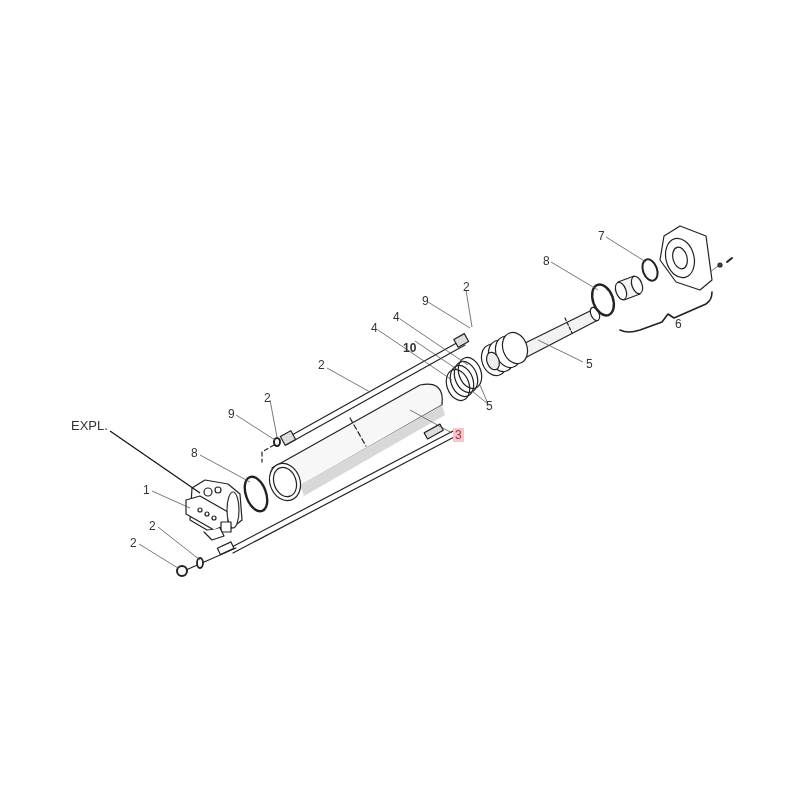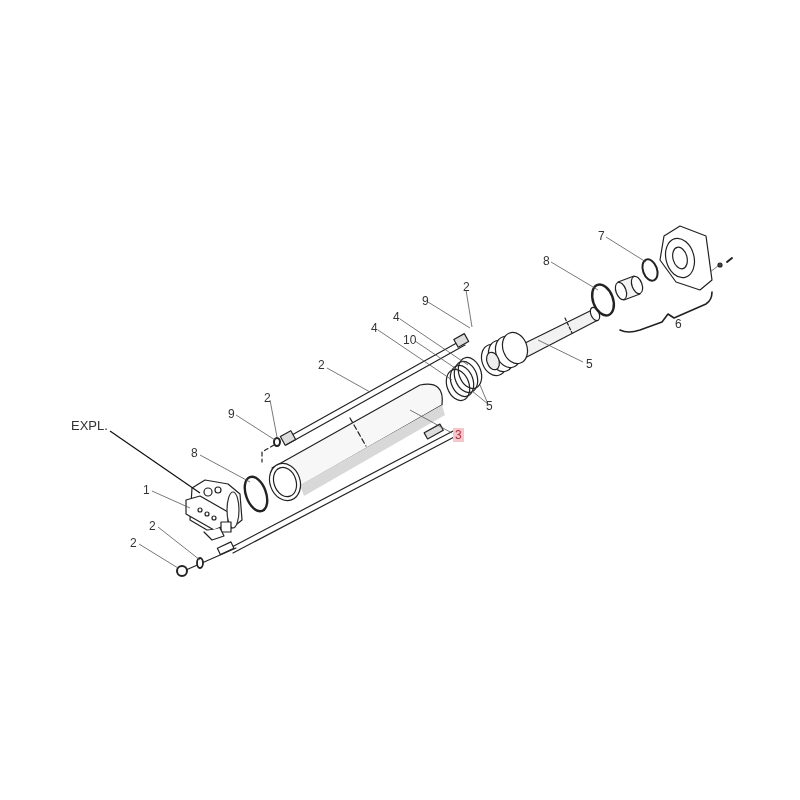--- a/index.html
+++ b/index.html
@@ -128,21 +128,21 @@
   <span class="lbl" style="left:143px;top:484px;">1</span>
   <span class="lbl" style="left:149px;top:520px;">2</span>
   <span class="lbl" style="left:130px;top:537px;">2</span>
   <span class="lbl" style="left:191px;top:447px;">8</span>
   <span class="lbl" style="left:228px;top:408px;">9</span>
   <span class="lbl" style="left:264px;top:392px;">2</span>
   <span class="lbl" style="left:318px;top:359px;">2</span>
   <span class="lbl hl" style="left:453px;top:428px;">3</span>
   <span class="lbl" style="left:371px;top:322px;">4</span>
   <span class="lbl" style="left:393px;top:311px;">4</span>
-  <span class="lbl" style="left:403px;top:334px;">10</span>
+  <span class="lbl" style="left:403px;top:342px;font-weight:bold;">10</span>
   <span class="lbl" style="left:486px;top:400px;">5</span>
   <span class="lbl" style="left:422px;top:295px;">9</span>
   <span class="lbl" style="left:463px;top:281px;">2</span>
   <span class="lbl" style="left:586px;top:358px;">5</span>
   <span class="lbl" style="left:543px;top:255px;">8</span>
   <span class="lbl" style="left:598px;top:230px;">7</span>
   <span class="lbl" style="left:675px;top:318px;">6</span>
 </div>
 
 </body></html>

